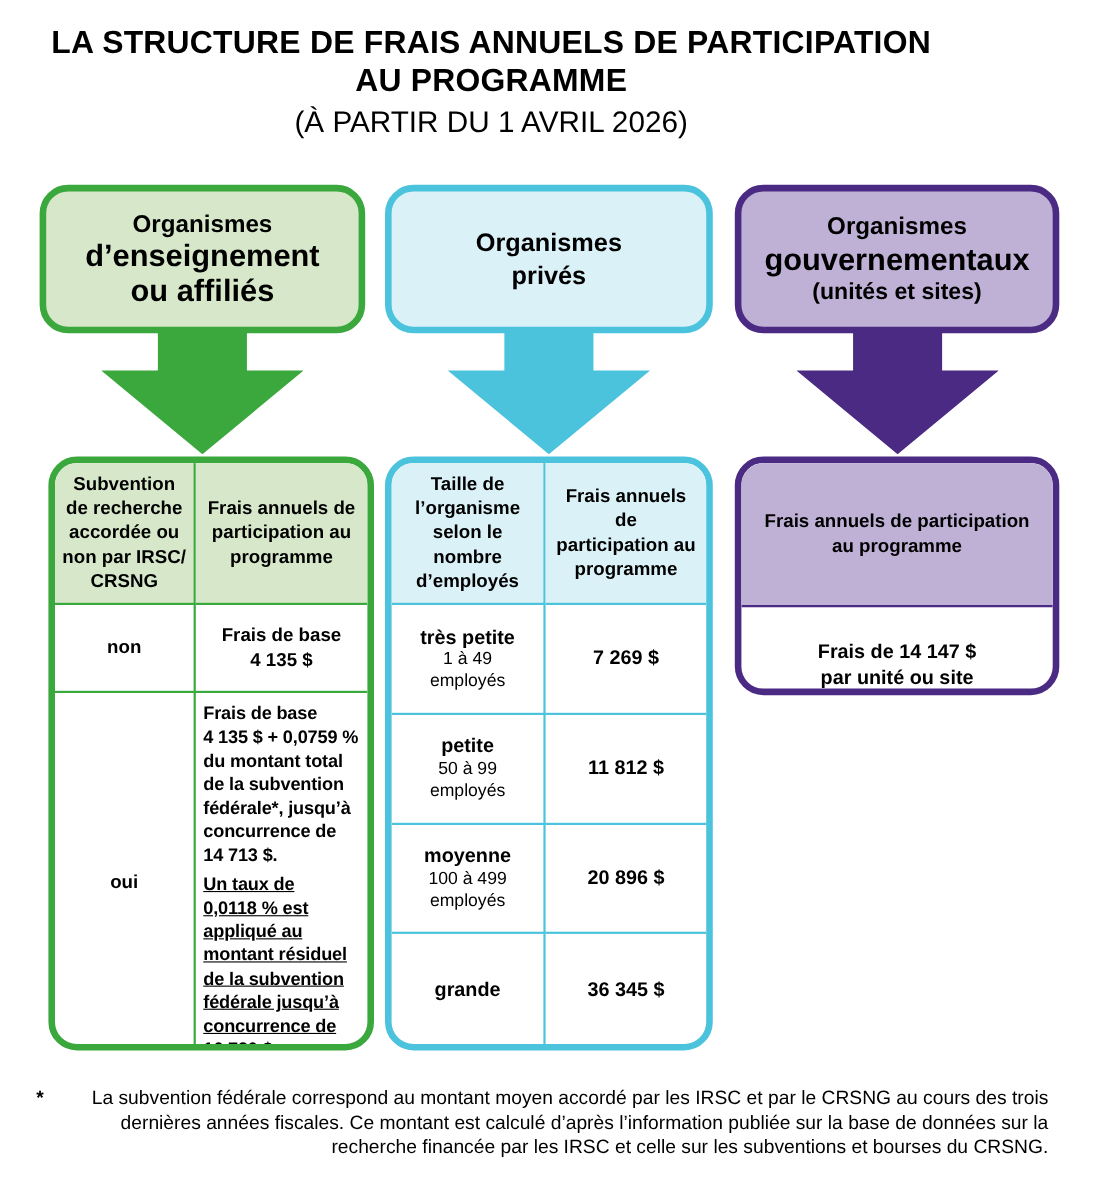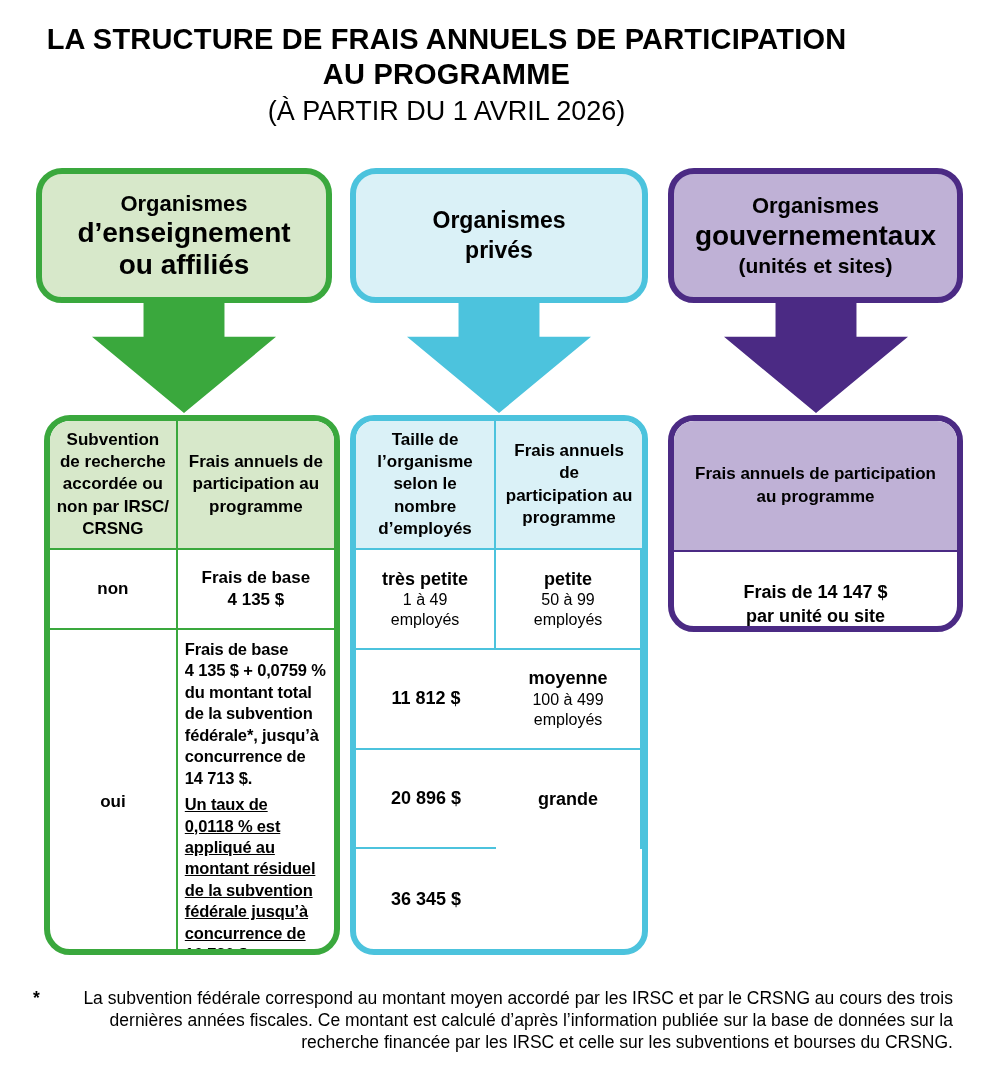--- a/index.html
+++ b/index.html
@@ -42,21 +42,21 @@
   .table{
     position:absolute;top:415px;box-sizing:border-box;background:#fff;
     border:6px solid;border-radius:26px;overflow:hidden;display:grid;
   }
   .table-edu{
     left:44px;width:296px;height:540px;border-color:#3aa83d;--line:#3aa83d;--fill:#d7e8ca;
     grid-template-columns:45% 55%;grid-template-rows:129px 80px 1fr;
   }
   .table-priv{
     left:350px;width:298px;height:540px;border-color:#4cc3dd;--line:#4cc3dd;--fill:#daf1f7;
-    grid-template-columns:49% 51%;grid-template-rows:129px 1fr 1fr 1fr 1fr;border-radius:24px;
+    grid-template-columns:49% 51%;grid-template-rows:129px 1fr 1fr 1fr 1fr;
   }
   .table-gov{
     left:668px;width:295px;height:217px;border-color:#4b2a84;--line:#4b2a84;--fill:#bfb1d6;
     grid-template-columns:100%;grid-template-rows:131px 1fr;gap:24px;
   }
   .cell{
     display:flex;flex-direction:column;justify-content:center;align-items:center;
     text-align:center;box-sizing:border-box;padding:4px 6px;
   }
   .br{border-right:2px solid var(--line);}
@@ -142,20 +142,21 @@
 d’employés</div>
     <div class="cell hcell bb pre">Frais annuels de
 participation au
 programme</div>
 
     <div class="cell br bb">
       <div class="size-name">très petite</div>
       <div class="size-range pre">1 à 49
 employés</div>
     </div>
+    <div class="cell bb fee">7 269 $</div>
 
     <div class="cell br bb">
       <div class="size-name">petite</div>
       <div class="size-range pre">50 à 99
 employés</div>
     </div>
     <div class="cell bb fee">11 812 $</div>
 
     <div class="cell br bb">
       <div class="size-name">moyenne</div>

